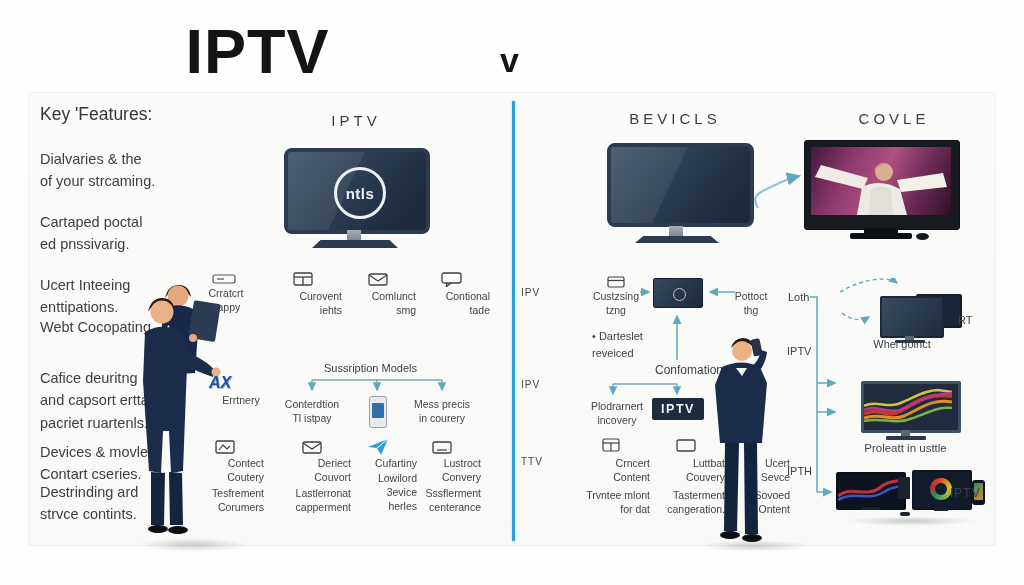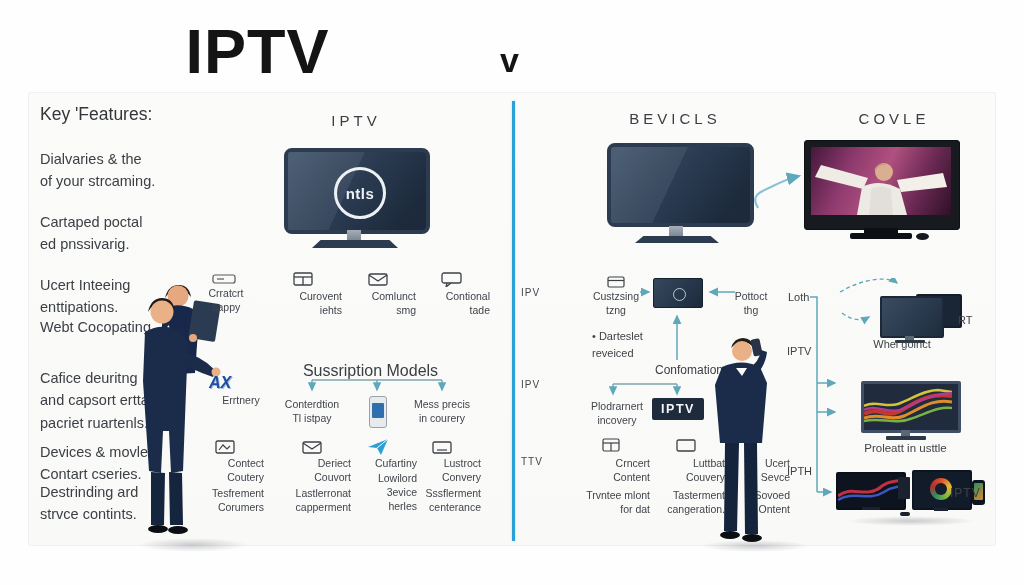--- a/index.html
+++ b/index.html
@@ -126,21 +126,21 @@
   <div class="abs small feat pre" style="left:338px;top:290px">Comlunct
 smg</div>
   <svg class="abs" style="left:441px;top:272px" width="21" height="15" viewBox="0 0 21 15">
     <rect x="1" y="1" width="19" height="10" rx="2" fill="none" stroke="#3c4147" stroke-width="1.3"></rect>
     <path d="M6,11 L5,15 L10,11" fill="none" stroke="#3c4147" stroke-width="1.3"></path>
   </svg>
   <div class="abs small feat pre" style="left:412px;top:290px">Contional
 tade</div>
 
 
-  <div class="abs ctr" style="left:298px;top:362px;width:145px;font-size:16px;color:#3a3e44">Sussription Models</div>
+  <div class="abs ctr" style="left:298px;top:362px;width:145px;font-size:11px;color:#3a3e44">Sussription Models</div>
   <svg class="abs" style="left:293px;top:378px" width="160" height="20" viewBox="0 0 160 20">
     <path d="M19,2 H149" stroke="#7fa3ae" stroke-width="1.4" fill="none"></path>
     <path d="M19,2 V12" stroke="#7fa3ae" stroke-width="1.4" fill="none" marker-end="url(#ah)"></path>
     <path d="M84,2 V12" stroke="#7fa3ae" stroke-width="1.4" fill="none" marker-end="url(#ah)"></path>
     <path d="M149,2 V12" stroke="#7fa3ae" stroke-width="1.4" fill="none" marker-end="url(#ah)"></path>
   </svg>
   <div class="abs small ctr pre" style="left:274px;top:398px;width:76px">Conterdtion
 Tl istpay</div>
   <div class="abs" style="left:369px;top:396px;width:16px;height:30px;border:1.5px solid #98a2ad;border-radius:3px;background:#e8ebee">
     <div class="abs" style="left:2px;top:6px;width:12px;height:15px;background:#2f6fae;border-radius:1px"></div>

